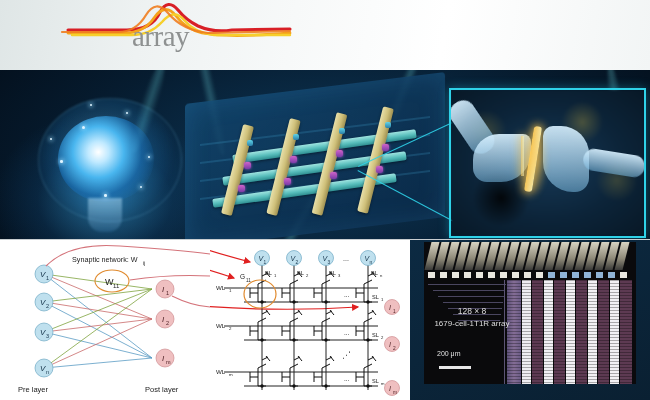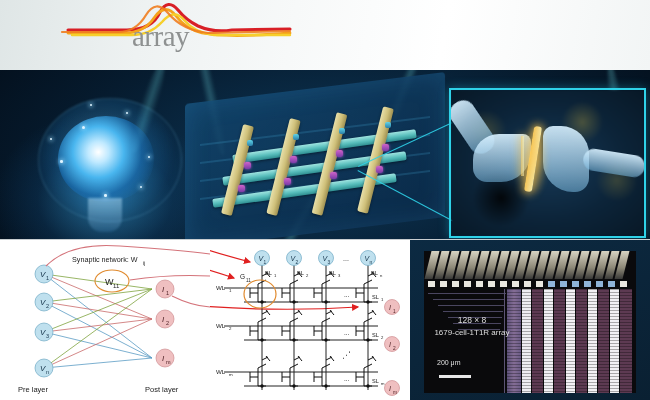--- a/index.html
+++ b/index.html
@@ -67,21 +67,21 @@
   .cleft{position:absolute;background:linear-gradient(90deg,rgba(255,205,90,.95),rgba(255,240,170,.95));
     box-shadow:0 0 9px 2px rgba(255,195,70,.75);}
   .leader{position:absolute;height:1px;background:#2fd2e8;transform-origin:0 0;opacity:.9;}
 
   
   .bottom{position:absolute;left:0;top:240px;width:650px;height:160px;background:#ffffff;}
   .panel-net{position:absolute;left:0;top:0;width:210px;height:160px;background:#fff;}
   .panel-xbar{position:absolute;left:210px;top:0;width:200px;height:160px;background:#fff;}
   .panel-chip{position:absolute;left:410px;top:0;width:240px;height:160px;
     background:linear-gradient(160deg,#0c2a42,#0a2032);}
-  .chip-photo{position:absolute;left:14px;top:11px;width:212px;height:142px;background:#0a0a0c;overflow:hidden;}
+  .chip-photo{position:absolute;left:14px;top:2px;width:212px;height:142px;background:#0a0a0c;overflow:hidden;}
   .pad{position:absolute;top:0;width:8px;height:28px;
     background:linear-gradient(180deg,#d7d3c2,#8d8877 60%,#3a3a38);transform:skewX(-14deg);}
   .padsq{position:absolute;width:7px;height:6px;background:#e9e7e0;}
   .trace{position:absolute;height:1px;background:#4a4660;}
   .colstripe{position:absolute;top:38px;height:104px;}
   .chip-label{position:absolute;width:100%;text-align:center;color:#dedede;
     font-family:"Liberation Sans",sans-serif;}
   .scalebar{position:absolute;left:15px;top:124px;width:32px;height:3px;background:#e8e8e8;}
   .scaletxt{position:absolute;left:13px;top:108px;color:#e0e0e0;font-size:7px;
     font-family:"Liberation Sans",sans-serif;}

